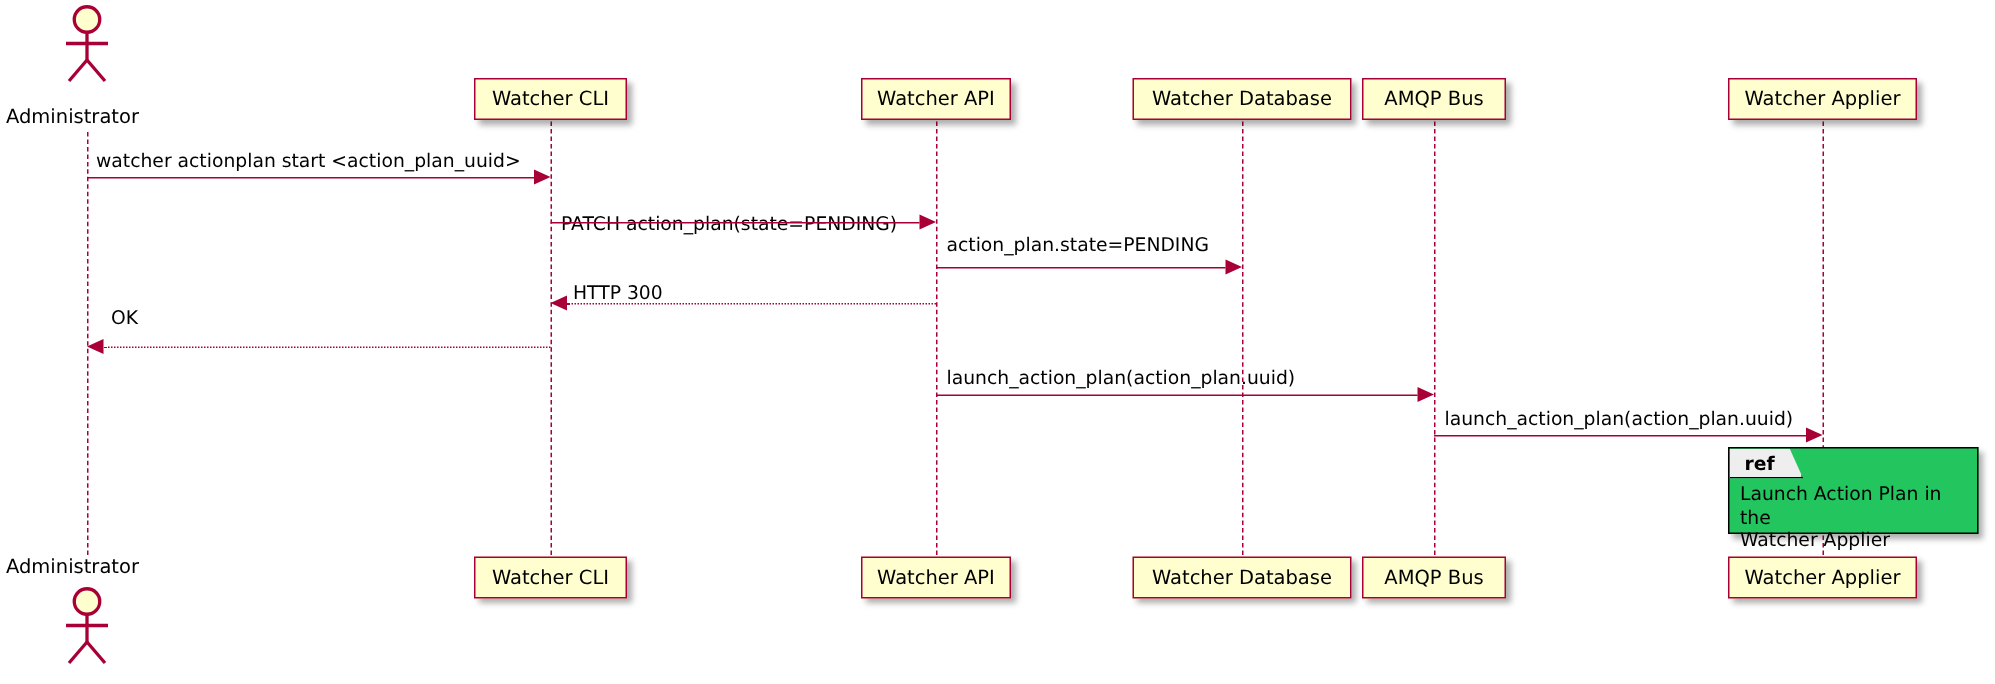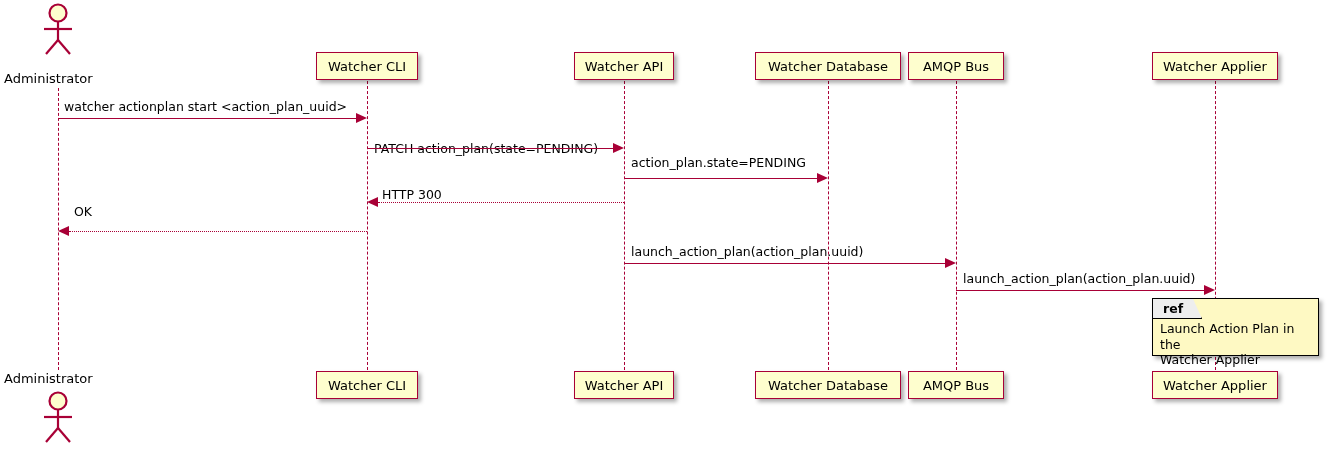--- a/index.html
+++ b/index.html
@@ -77,21 +77,21 @@
   .msg-label {
     position: absolute;
     font-size: 12.5px;
     color: #000000;
     white-space: nowrap;
     line-height: 1;
   }
   .refbox {
     position: absolute;
     box-sizing: border-box;
-    background: #fef9c3;
+    background: #22c55e;
     border: 1.5px solid #000000;
     box-shadow: 3px 3px 4px rgba(0,0,0,0.32);
   }
   .ref-tab {
     position: absolute;
     left: 0;
     top: 0;
     height: 19px;
     background: #EEEEEE;
     border-right: 1.5px solid #000000;

